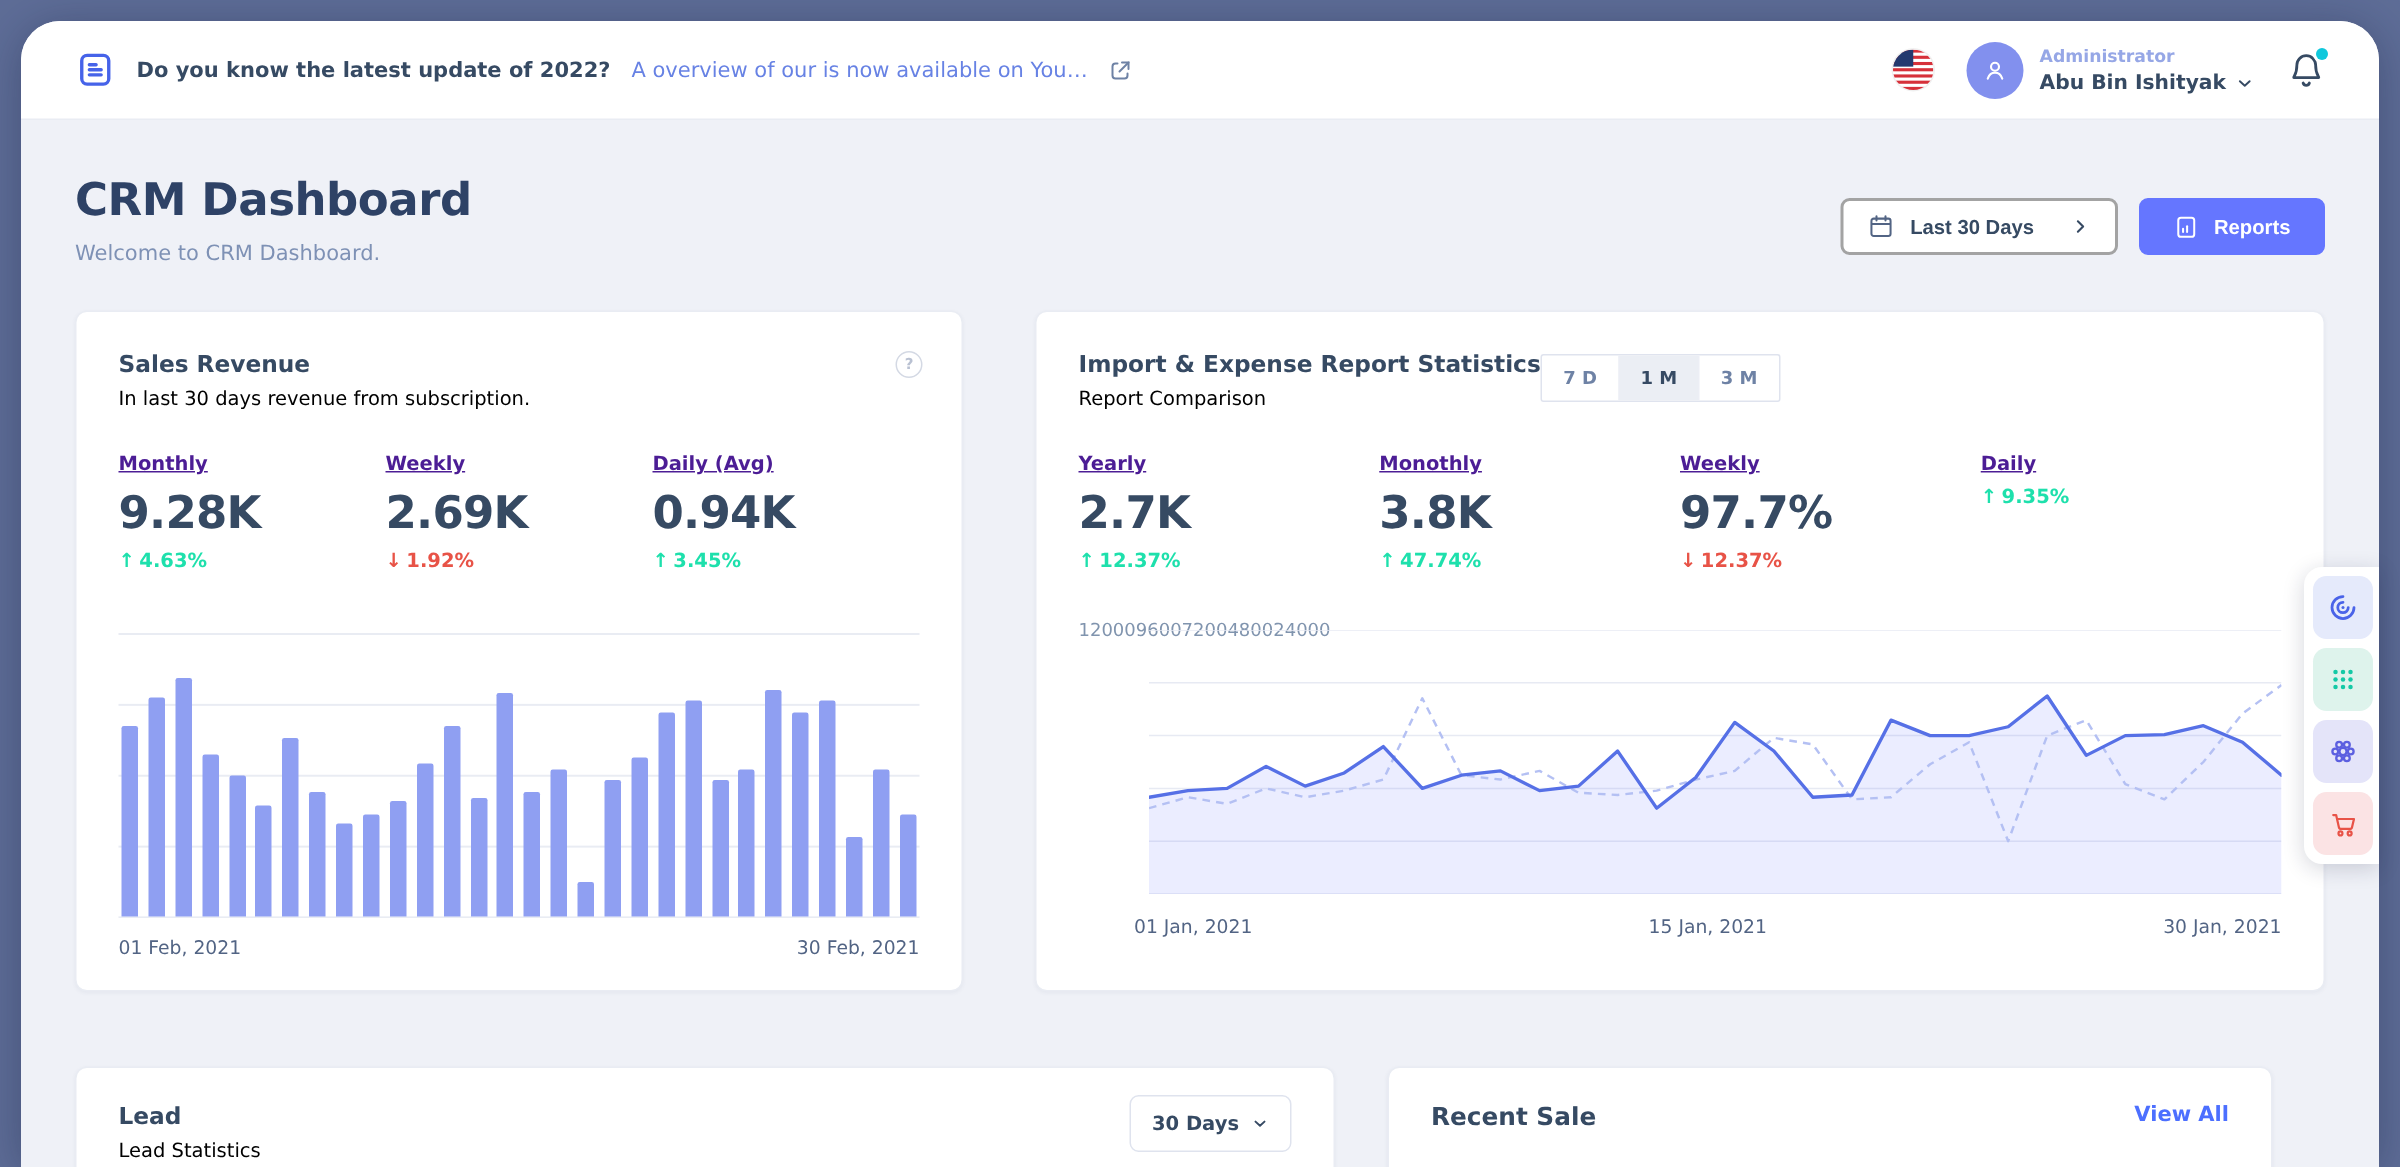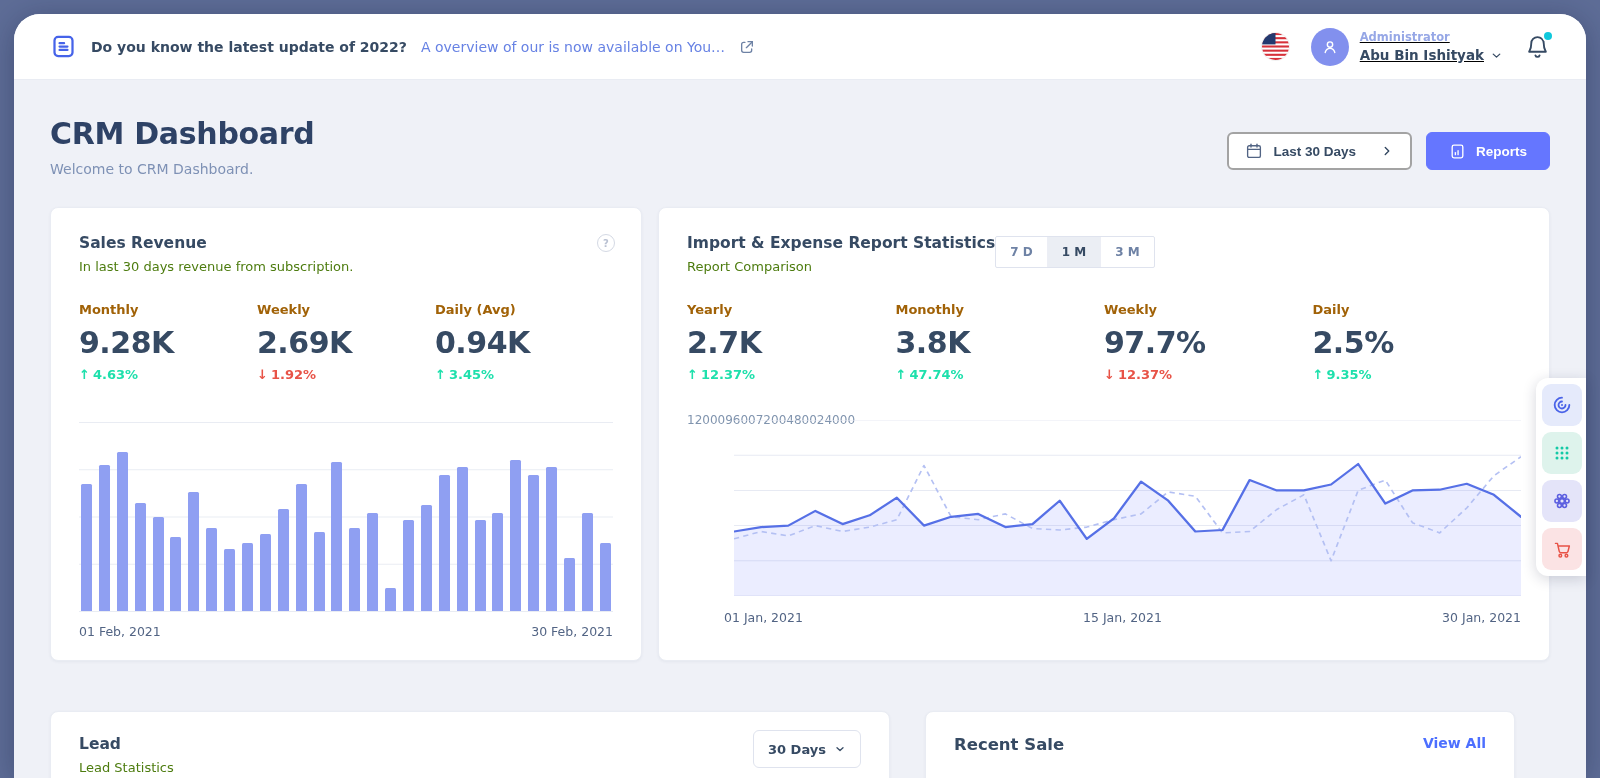--- a/index.html
+++ b/index.html
@@ -17,21 +17,21 @@
   
   .topbar {
     height:66px; background:#fff; border-bottom:1px solid #e9ecf3;
     display:flex; align-items:center; padding:0 36px;
   }
   .banner { display:flex; align-items:center; gap:14px; }
   .banner .b-bold { font-size:14px; font-weight:bold; color:#364a63; }
   .banner .b-link { font-size:14px; color:#6782e4; cursor:pointer; }
   .topbar-right { margin-left:auto; display:flex; align-items:center; gap:22px; }
   .flag { width:27px; height:27px; border-radius:50%; overflow:hidden; cursor:pointer; box-shadow:0 0 0 1px rgba(0,0,0,.06); }
-  .usermenu { display:flex; align-items:center; gap:11px; cursor:pointer;text-decoration:underline; }
+  .usermenu { display:flex; align-items:center; gap:11px; cursor:pointer; }
   .avatar {
     width:38px; height:38px; border-radius:50%; background:#8290ee;
     display:grid; place-items:center;
   }
   .u-role { font-size:11.5px; font-weight:bold; color:#96a7e6; margin-bottom:3px; }
   .u-name { font-size:13.5px; font-weight:bold; color:#364a63; display:flex; align-items:center; gap:6px; }
   .bell { position:relative; cursor:pointer; display:grid; place-items:center; }
   
   .content { padding:36px; }
   .page-head { display:flex; justify-content:space-between; align-items:flex-start; }
@@ -42,37 +42,37 @@
     height:38px; background:#fff; border:2px solid #a3a3a3; border-radius:6px;
     display:flex; align-items:center; gap:10px; padding:0 16px; cursor:pointer;
     font-size:13.5px; font-weight:bold; color:#364a63;
   }
   .btn-primary {
     height:38px; background:#6576ff; border:1px solid #6576ff; border-radius:6px;
     display:flex; align-items:center; gap:10px; padding:0 22px; cursor:pointer;
     font-size:13.5px; font-weight:bold; color:#fff;
   }
   
-  .cards-row { display:flex; gap:16px; margin-top:30px; }
+  .cards-row { display:flex; gap:48px; margin-top:30px; }
   .card {
     background:#fff; border:1px solid #e9ecf3; border-radius:8px;
     box-shadow:0 1px 3px rgba(54,74,99,.06);
   }
   .card-sales { width:592px; height:454px; padding:26px 28px 18px; position:relative; }
   .card-ie    { flex:1; height:454px; padding:26px 28px 18px; }
   .card-title { font-size:15.5px; font-weight:bold; color:#364a63; }
-  .card-sub   { font-size:13px; color:#4d7c0f; margin-top:7px; }
+  .card-sub   { font-size:13px; color:#000000; margin-top:7px; }
   .help-dot {
     position:absolute; right:26px; top:26px; width:18px; height:18px; border-radius:50%;
     border:1.5px solid #d4d9e4; color:#b9c1d2; font-size:10px; font-weight:bold;
     display:grid; place-items:center; cursor:pointer;
   }
   .stats-row { display:flex; margin-top:28px; }
   .stat { flex:1; }
-  .stat-label { font-size:13px; color:#a16207; font-weight:bold; }
+  .stat-label { font-size:13px; color:#4c1d95; font-weight:bold;text-decoration:underline; }
   .stat-value { font-size:30px; font-weight:600; color:#364a63; margin-top:8px; letter-spacing:-.5px; }
   .delta { display:flex; align-items:center; gap:3px; font-size:13px; font-weight:bold; margin-top:7px; }
   .delta.up   { color:#1ee0ac; }
   .delta.down { color:#e85347; }
   
   .bar-plot {
     margin-top:40px; height:190px; position:relative;
     background-image:linear-gradient(#e9ecf3 1px, transparent 1px);
     background-size:100% 25%;
     border-bottom:1px solid #e9ecf3;
@@ -328,21 +328,20 @@
           <div class="stat">
             <div class="stat-label">Weekly</div>
             <div class="stat-value">97.7%</div>
             <div class="delta down">
               <span class="arrow">↓</span>
               <span>12.37%</span>
             </div>
           </div>
           <div class="stat">
             <div class="stat-label">Daily</div>
-            <div class="stat-value">2.5%</div>
             <div class="delta up">
               <span class="arrow">↑</span>
               <span>9.35%</span>
             </div>
           </div>
         </div>
 
         <div class="line-wrap">
           <div class="y-axis">
               <div class="ytick">12000</div>

